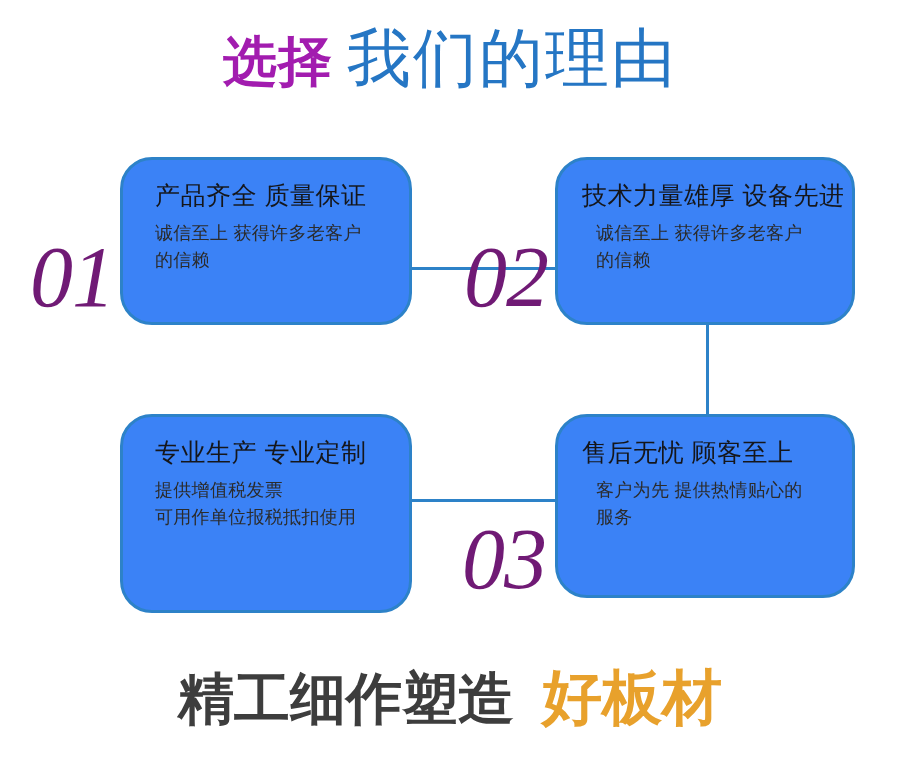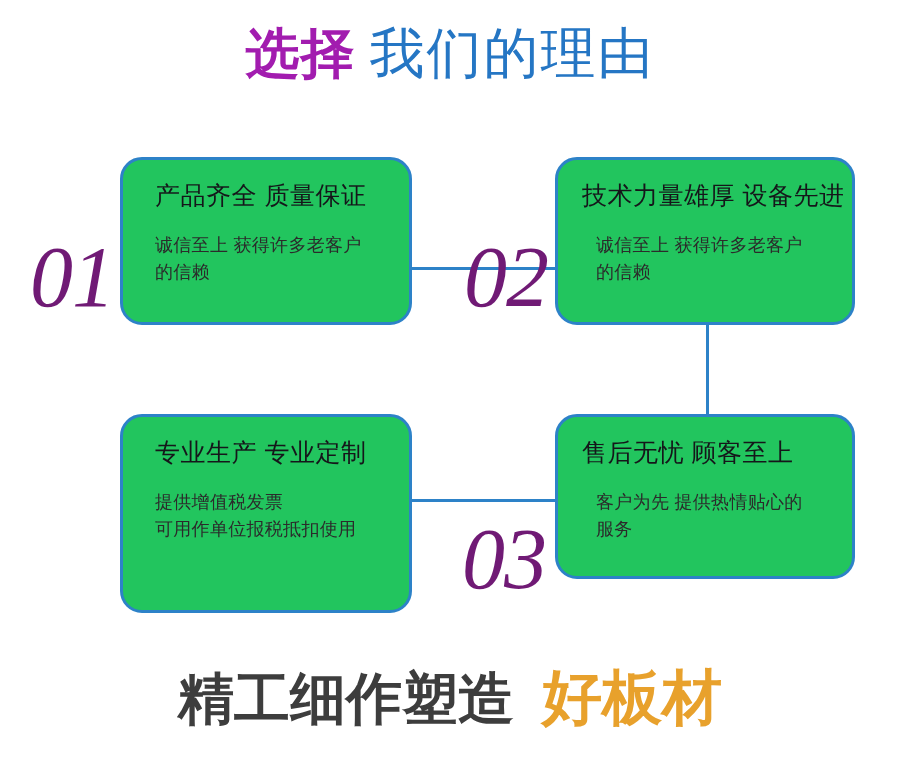--- a/index.html
+++ b/index.html
@@ -33,21 +33,21 @@
     line-height: 1;
   }
   .header-strong {
     font-size: 54px;
     font-weight: 700;
     color: #a21caf;
     letter-spacing: 1px;
     vertical-align: baseline;
   }
   .header-light {
-    font-size: 55px;
+    font-size: 64px;
     font-weight: 400;
     color: #2576c4;
     letter-spacing: 2px;
     margin-left: 14px;
     vertical-align: baseline;
   }
 
   
   .connector {
     position: absolute;
@@ -70,46 +70,46 @@
     left: 404px;
     top: 499px;
     width: 160px;
     height: 3px;
   }
 
   
   .card {
     position: absolute;
     box-sizing: border-box;
-    background: #22c55e;
+    background: #3b82f6;
     border: 3px solid #2d82c8;
-    border-radius: 22px;
+    border-radius: 32px;
     z-index: 2;
     padding: 20px 18px 16px 22px;
   }
   .card-1 { left: 120px; top: 157px;  width: 292px; height: 168px; }
   .card-2 { left: 555px; top: 157px;  width: 300px; height: 168px; }
   .card-4 { left: 120px; top: 414px;  width: 292px; height: 199px; }
-  .card-3 { left: 555px; top: 414px;  width: 300px; height: 165px; }
+  .card-3 { left: 555px; top: 414px;  width: 300px; height: 184px; }
 
   .card-title {
     font-size: 25px;
     font-weight: 400;
     color: #15161a;
     line-height: 1.25;
     letter-spacing: 0.5px;
     white-space: nowrap;
   }
   .card-1 .card-title,
   .card-4 .card-title { padding-left: 10px; }
   .card-2 .card-title,
   .card-3 .card-title { padding-left: 2px; }
 
   .card-body {
-    margin-top: 21px;
+    margin-top: 9px;
     font-size: 18px;
     font-weight: 400;
     color: #2b2b2b;
     line-height: 1.48;
     letter-spacing: 0.3px;
   }
   .card-1 .card-body,
   .card-4 .card-body { padding-left: 10px; }
   .card-2 .card-body,
   .card-3 .card-body { padding-left: 16px; }

